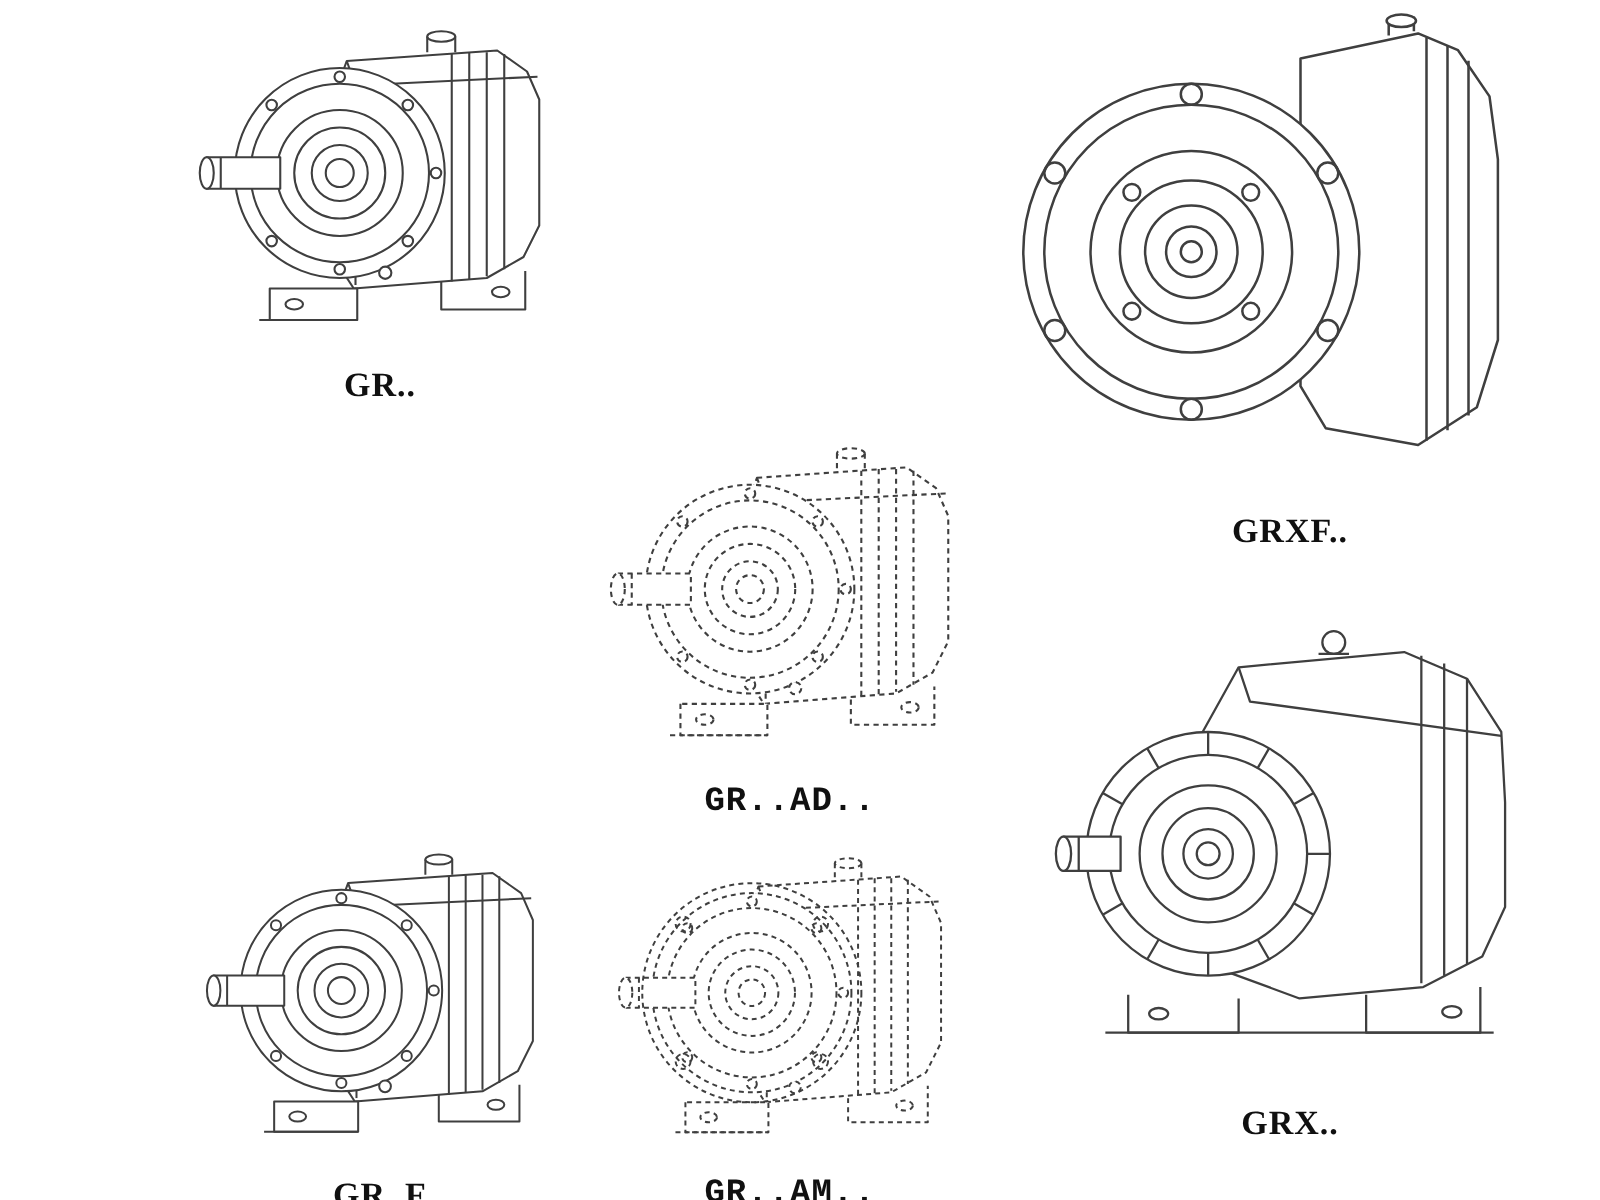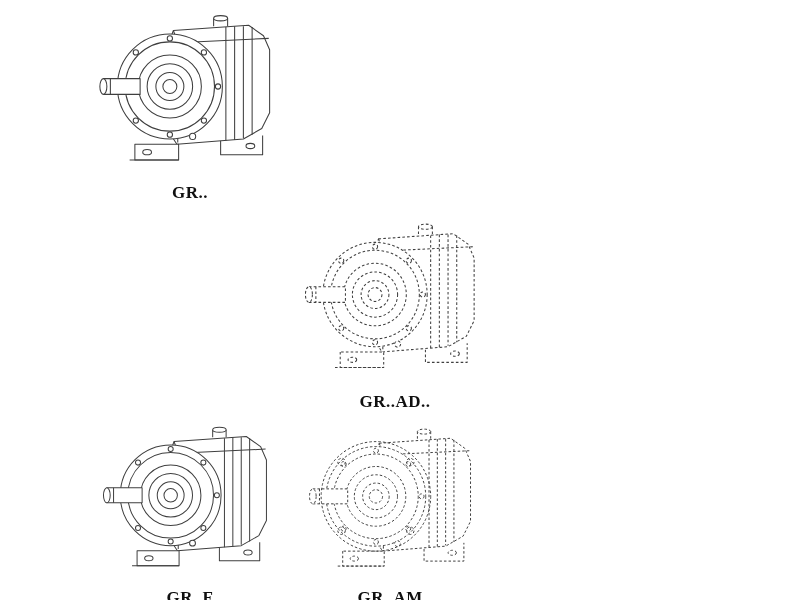--- a/index.html
+++ b/index.html
@@ -6,21 +6,21 @@
   #canvas {
     position:relative; width:800px; height:600px; background:#ffffff;
     overflow:hidden; font-family:"Liberation Serif", serif;
   }
   .cell { position:absolute; display:flex; flex-direction:column; align-items:center; }
   .cell svg.fig { display:block; color:#3f3f3f; }
   .cell figcaption {
     margin-top:2px; font-weight:700; font-size:17px; letter-spacing:.5px;
     color:#101010; text-align:center;
   }
-  .ghost { color:#c6c6c6 !important; }
+  .ghost { color:#c6c6c6 !important;font-family:Liberation Mono, monospace; }
   .ghost use { stroke-dasharray:3 2.5; }
   figure { margin:0; }
 </style>
 </head>
 <body>
 
 <div id="canvas">
 
   <svg width="0" height="0" style="position:absolute" aria-hidden="true">
     <defs>
@@ -132,20 +132,26 @@
   </svg>
 
   <figure class="cell" style="left:85px; top:6px; width:210px;">
     <svg class="fig" width="206" height="175" viewBox="0 0 230 200">
         <use href="#sym-gr"></use>
       </svg>
     <figcaption>GR..</figcaption>
   </figure>
 
 
+  <figure class="cell" style="left:500px; top:2px; width:290px;">
+    <svg class="fig" width="286" height="252" viewBox="0 0 270 240">
+        <use href="#sym-grxf"></use>
+      </svg>
+    <figcaption>GRXF..</figcaption>
+  </figure>
 
 
   <figure class="cell ghost" style="left:293px; top:213px; width:204px;">
     <svg class="fig" width="200" height="177" viewBox="0 0 230 200">
         <use href="#sym-gr"></use>
       </svg>
     <figcaption>GR..AD..</figcaption>
   </figure>
 
   <figure class="cell" style="left:85px; top:418px; width:210px;">
@@ -155,14 +161,20 @@
     <figcaption>GR..F</figcaption>
   </figure>
 
   <figure class="cell ghost" style="left:293px; top:420px; width:204px;">
     <svg class="fig" width="198" height="166" viewBox="0 0 230 200">
         <use href="#sym-grf"></use>
       </svg>
     <figcaption>GR..AM..</figcaption>
   </figure>
 
+  <figure class="cell" style="left:505px; top:300px; width:280px;">
+    <svg class="fig" width="276" height="250" viewBox="0 0 290 240">
+        <use href="#sym-grx"></use>
+      </svg>
+    <figcaption>GRX..</figcaption>
+  </figure>
 
 </div>
 
 </body></html>

